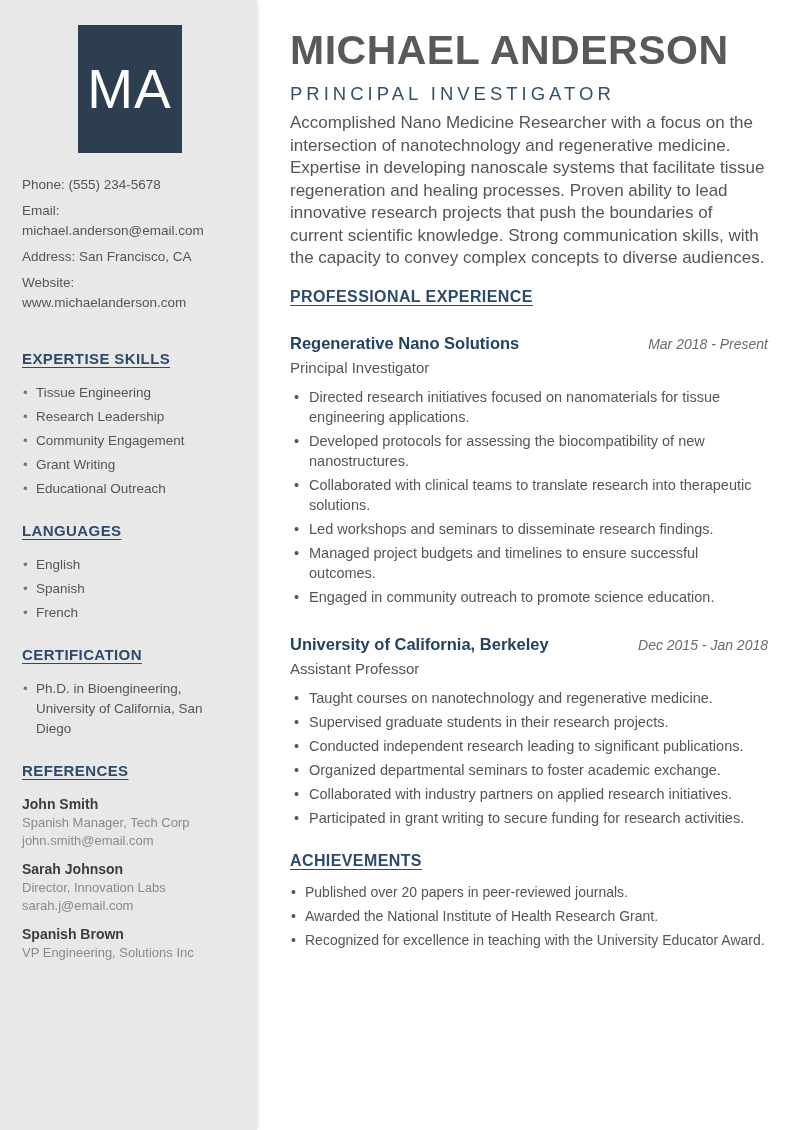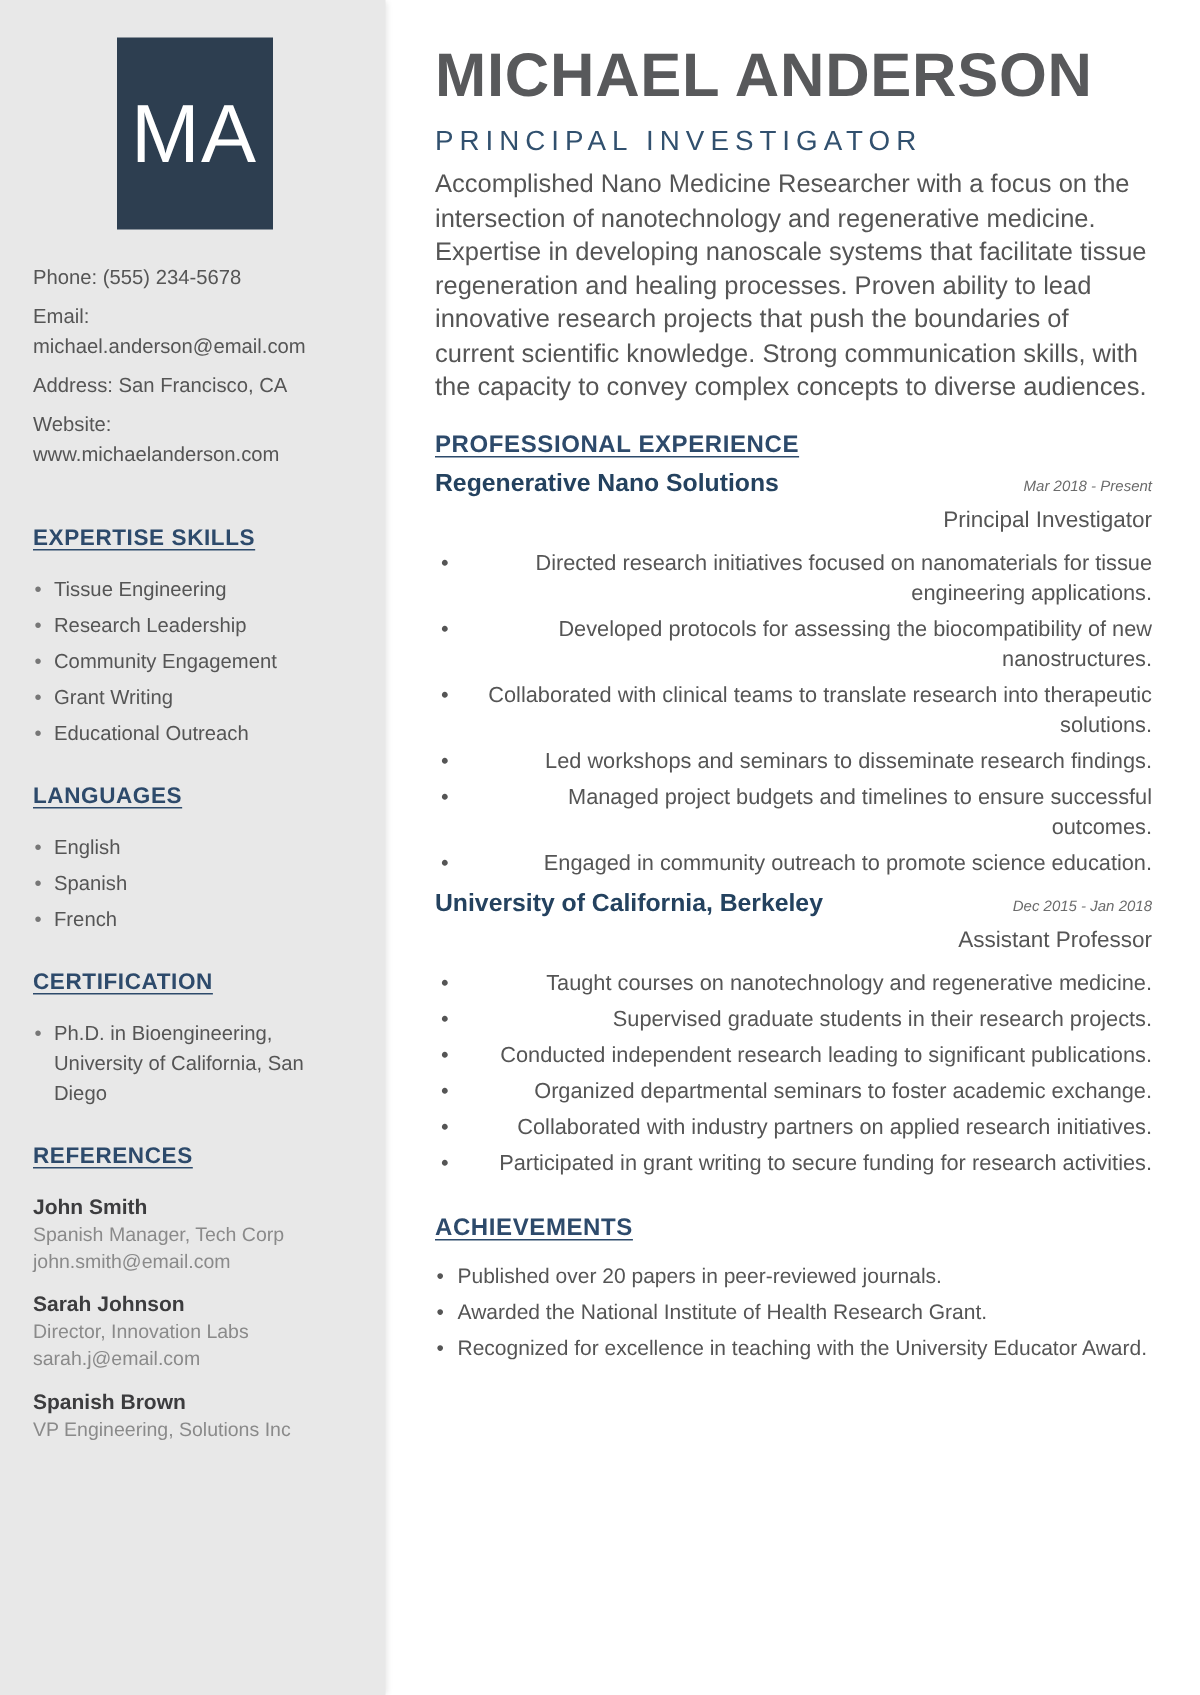--- a/index.html
+++ b/index.html
@@ -72,24 +72,24 @@
     margin-top:8px;
     font-size:17px;line-height:22.5px;color:var(--text);
   }
   .main-section-title{
     margin-top:18px;
     color:var(--accent);
     font-size:16px;font-weight:bold;letter-spacing:0.4px;
     text-decoration:underline;text-underline-offset:3px;
     line-height:18px;
   }
-  .job{margin-top:6px;text-align:right;}
+  .job{margin-top:27px;}
   .job-head{display:flex;justify-content:space-between;align-items:baseline;}
   .company{font-size:16.5px;font-weight:bold;color:#24425f;line-height:20px;}
-  .dates{font-size:10px;font-style:italic;color:#6b6b6b;white-space:nowrap;}
+  .dates{font-size:14px;font-style:italic;color:#6b6b6b;white-space:nowrap;}
   .role{margin-top:6px;font-size:15px;color:var(--text);line-height:18px;}
   .bullets{list-style:none;margin-top:10px;}
   .bullets li{
     font-size:14.5px;line-height:20px;margin-bottom:4px;
     padding-left:19px;position:relative;color:var(--text);
   }
   .bullets li::before{
     content:"\2022";position:absolute;left:4px;top:0;color:#555555;
   }
   .bullets.small li{padding-left:15px;font-size:14px;}

